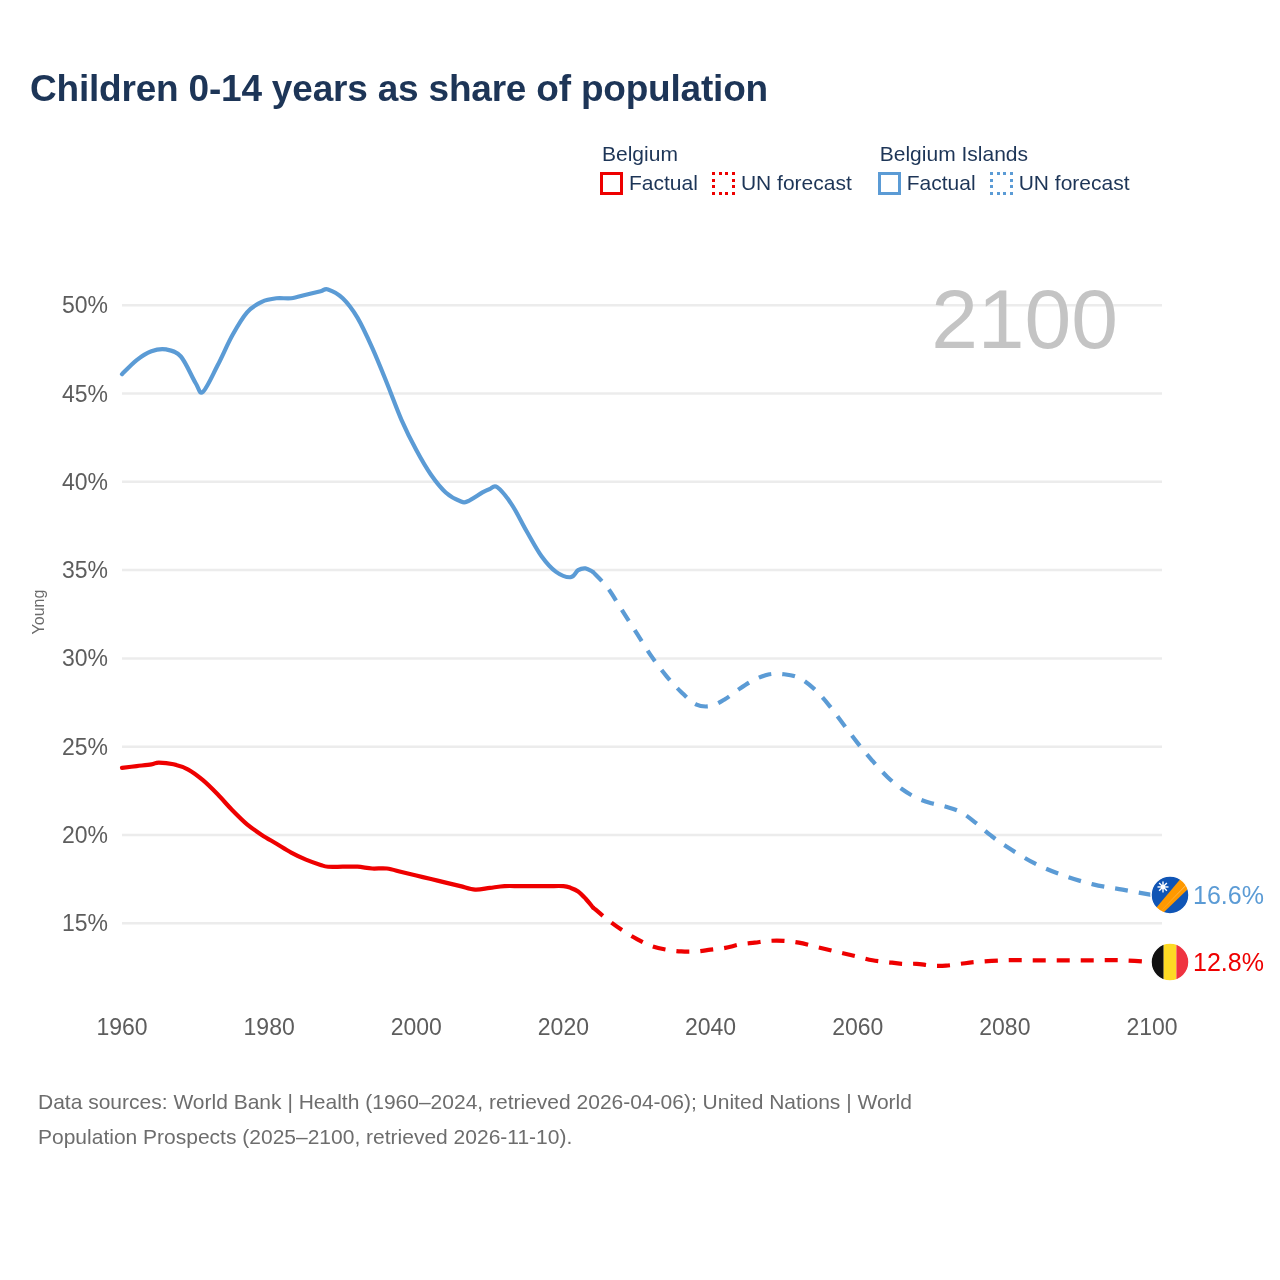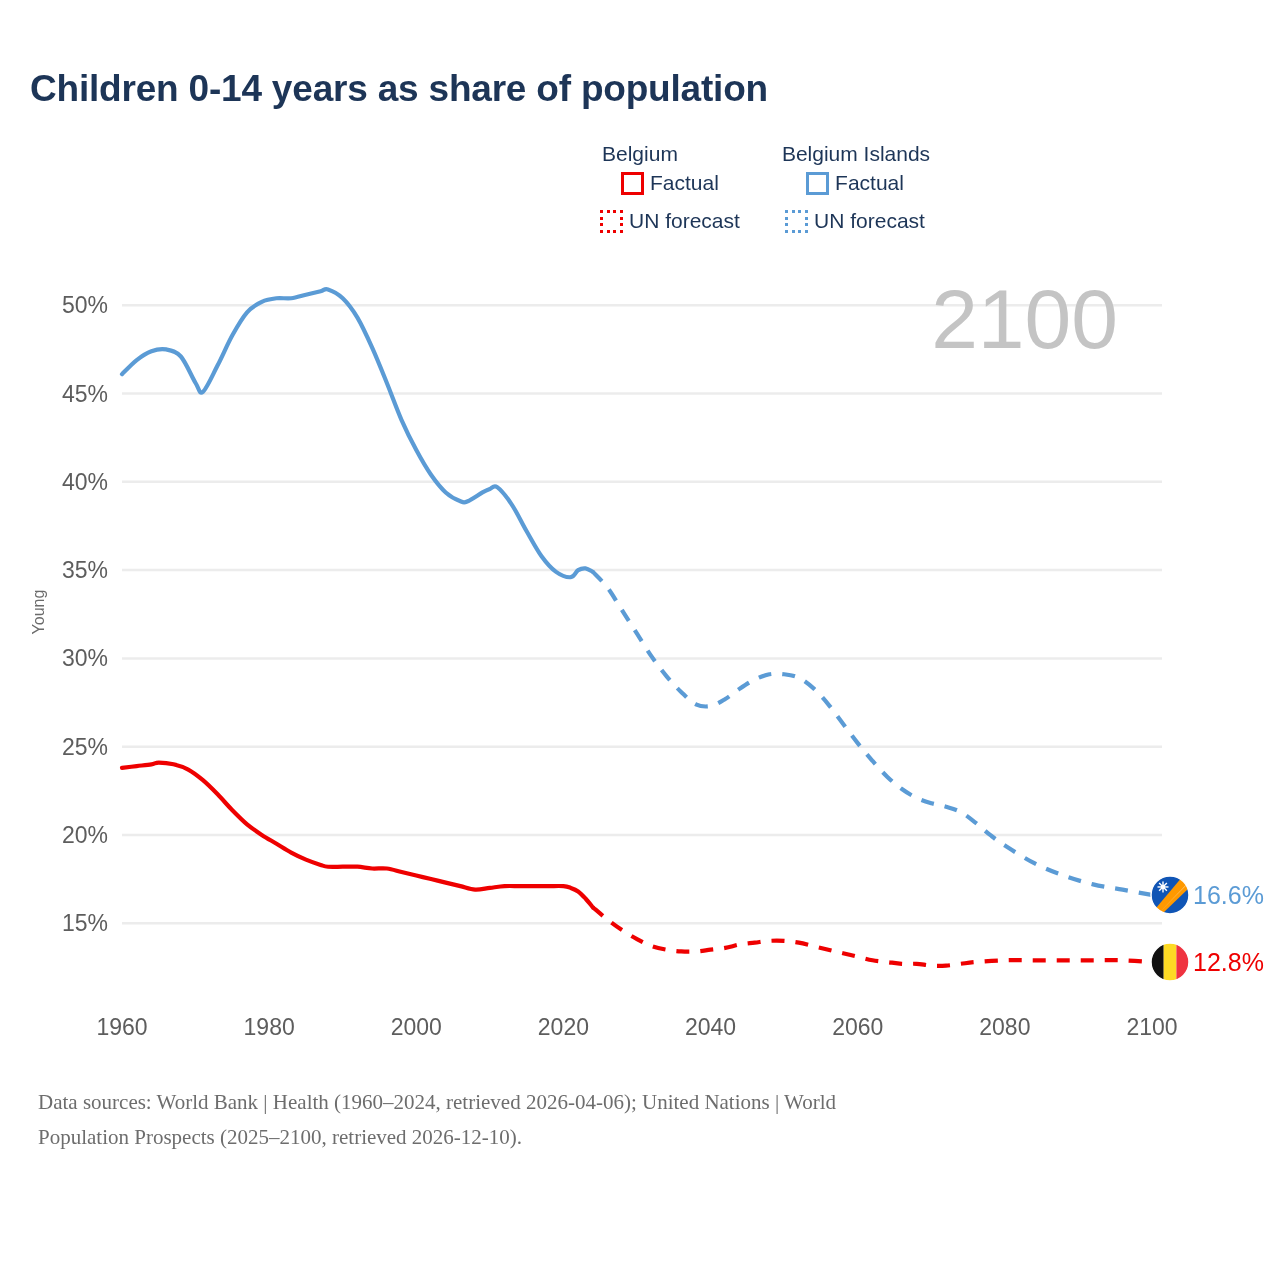--- a/index.html
+++ b/index.html
@@ -30,37 +30,37 @@
     letter-spacing: -0.2px;
     white-space: nowrap;
   }
   
   .legend {
     position: absolute;
     left: 600px;
     top: 142px;
     display: flex;
     flex-direction: row;
-    gap: 40px;
+    gap: 26px;
     align-items: flex-start;
   }
   .legend-group {
     display: flex;
     flex-direction: column;
     gap: 6px;
   }
   .legend-country {
     font-size: 21px;
     color: #1d3557;
     line-height: 1.1;
     padding-left: 2px;
   }
   .legend-row {
     display: flex;
-    flex-direction: column;
+    flex-direction: row;
     align-items: center;
     gap: 14px;
   }
   .legend-entry {
     display: flex;
     flex-direction: row;
     align-items: center;
     gap: 6px;
   }
   .swatch {
@@ -112,21 +112,21 @@
   
   .footer {
     position: absolute;
     left: 38px;
     top: 1085px;
     width: 1150px;
     font-size: 21px;
     color: #6d6d6d;
     line-height: 1.65;
   }
-  .footer div { white-space: nowrap; font-family: Liberation Serif, serif; }
+  .footer div { white-space: nowrap; }
 </style>
 </head>
 <body>
 
 <div id="chart-root">
 
   <div class="title">Children 0-14 years as share of population</div>
 
   <div class="legend">
     <div class="legend-group">
@@ -235,16 +235,16 @@
         <rect x="-6.3" y="-19" width="12.7" height="38" fill="#fdda24"></rect>
         <rect x="6.4" y="-19" width="12.7" height="38" fill="#ef3340"></rect>
       </g>
       <circle cx="0" cy="0" r="19" fill="none" stroke="#ffffff" stroke-width="1.5"></circle>
     </g>
     <text class="endlabel-red" id="be-end-label" x="1193" y="971.0493827160494">12.8%</text>
   </svg>
 
   <div class="footer">
     <div>Data sources: World Bank | Health (1960–2024, retrieved 2026-04-06); United Nations | World</div>
-    <div>Population Prospects (2025–2100, retrieved 2026-12-10).</div>
+    <div>Population Prospects (2025–2100, retrieved 2026-11-10).</div>
   </div>
 
 </div>
 
 </body></html>

